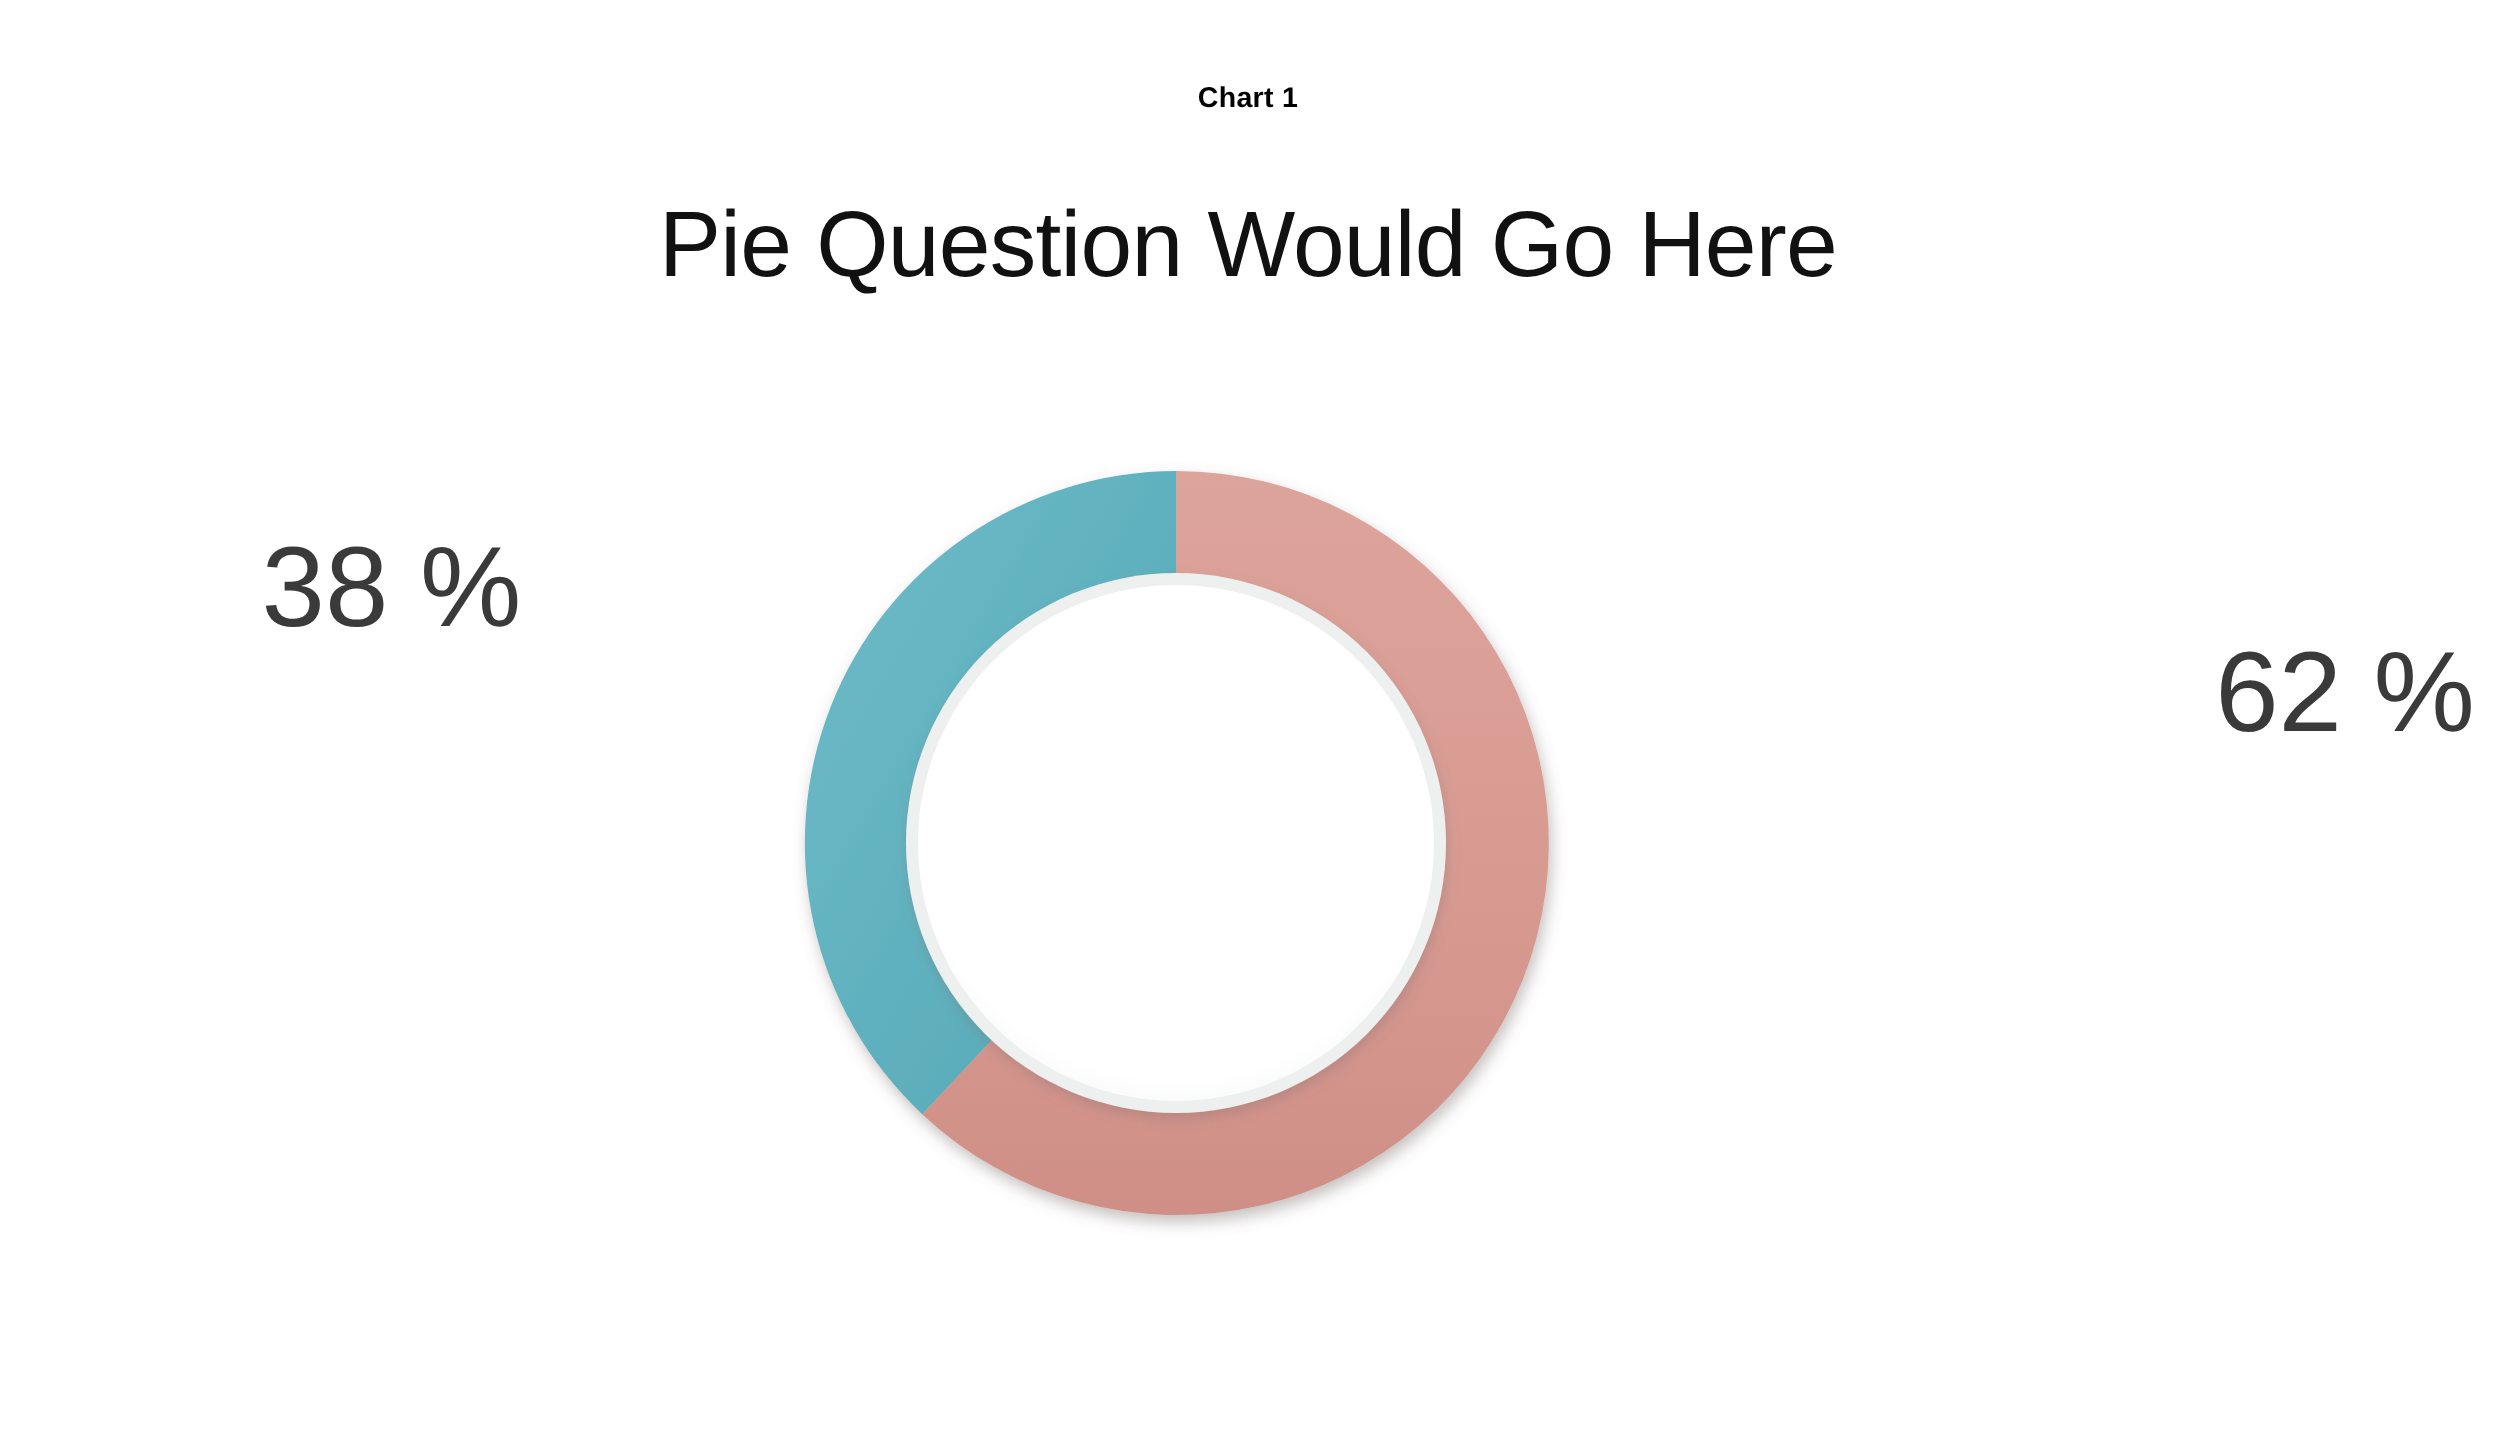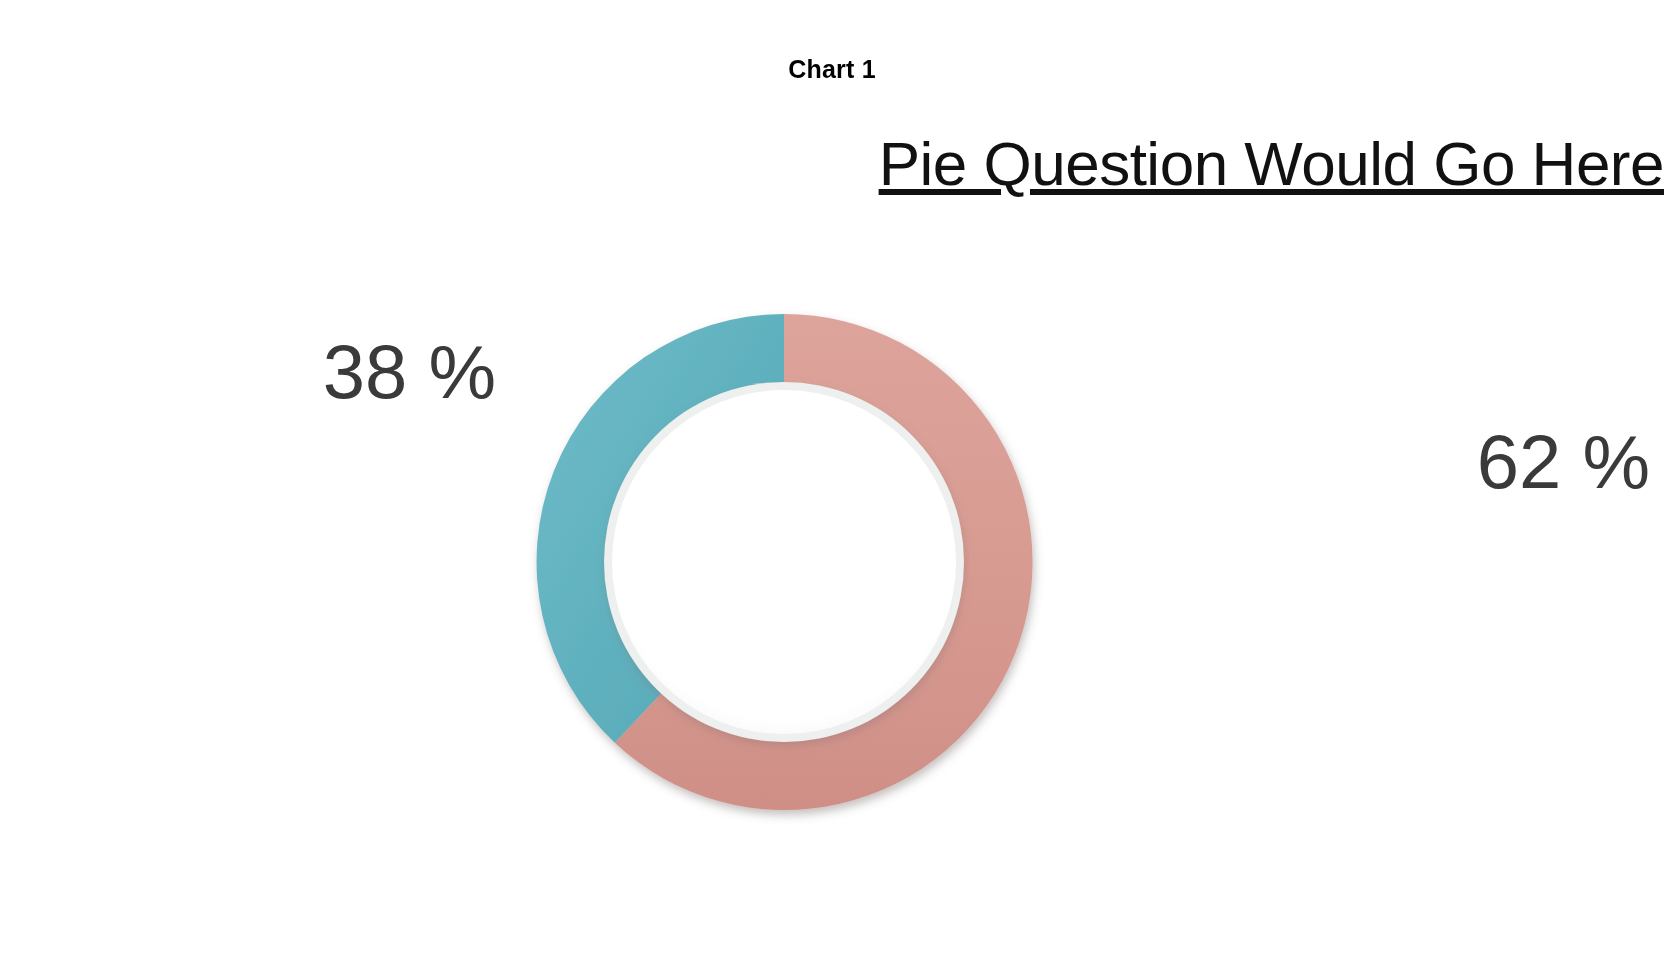--- a/index.html
+++ b/index.html
@@ -16,58 +16,57 @@
     color: #404040;
   }
 
   
   .chart-label {
     position: absolute;
     top: 55px;
     left: 0;
     width: 1664px;
     text-align: center;
-    font-size: 25px;
+    font-size: 19px;
     font-weight: bold;
     color: #000000;
     letter-spacing: 0.2px;
   }
   .chart-title {
     position: absolute;
     top: 128px;
     left: 0;
     width: 1664px;
-    text-align: right;
+    text-align: center;
     font-size: 62px;
     font-weight: normal;
     color: #111111;
     letter-spacing: -0.5px;
     white-space: nowrap;
-    text-decoration: underline;
   }
 
   
   .callout { position: absolute; }
   .callout .pct {
     font-size: 76px;
     font-weight: normal;
     color: #3a3a3a;
     line-height: 1.0;
     letter-spacing: 0px;
   }
   .callout .desc {
     margin-top: 22px;
     font-size: 26px;
     font-style: italic;
     color: #6b6b6b;
     line-height: 1.22;
     white-space: pre-line;
   }
 
-  .callout-left  { left: 26px;  top: 334px; width: 470px; text-align: right; }
+  .callout-left  { left: 26px;  top: 354px; width: 470px; text-align: center; }
   .callout-right { right: 14px; top: 424px; width: 430px; text-align: right; }
 
   
   .donut-wrap {
     position: absolute;
     left: 520px;
     top: 298px;
     width: 528px;
     height: 528px;
   }

